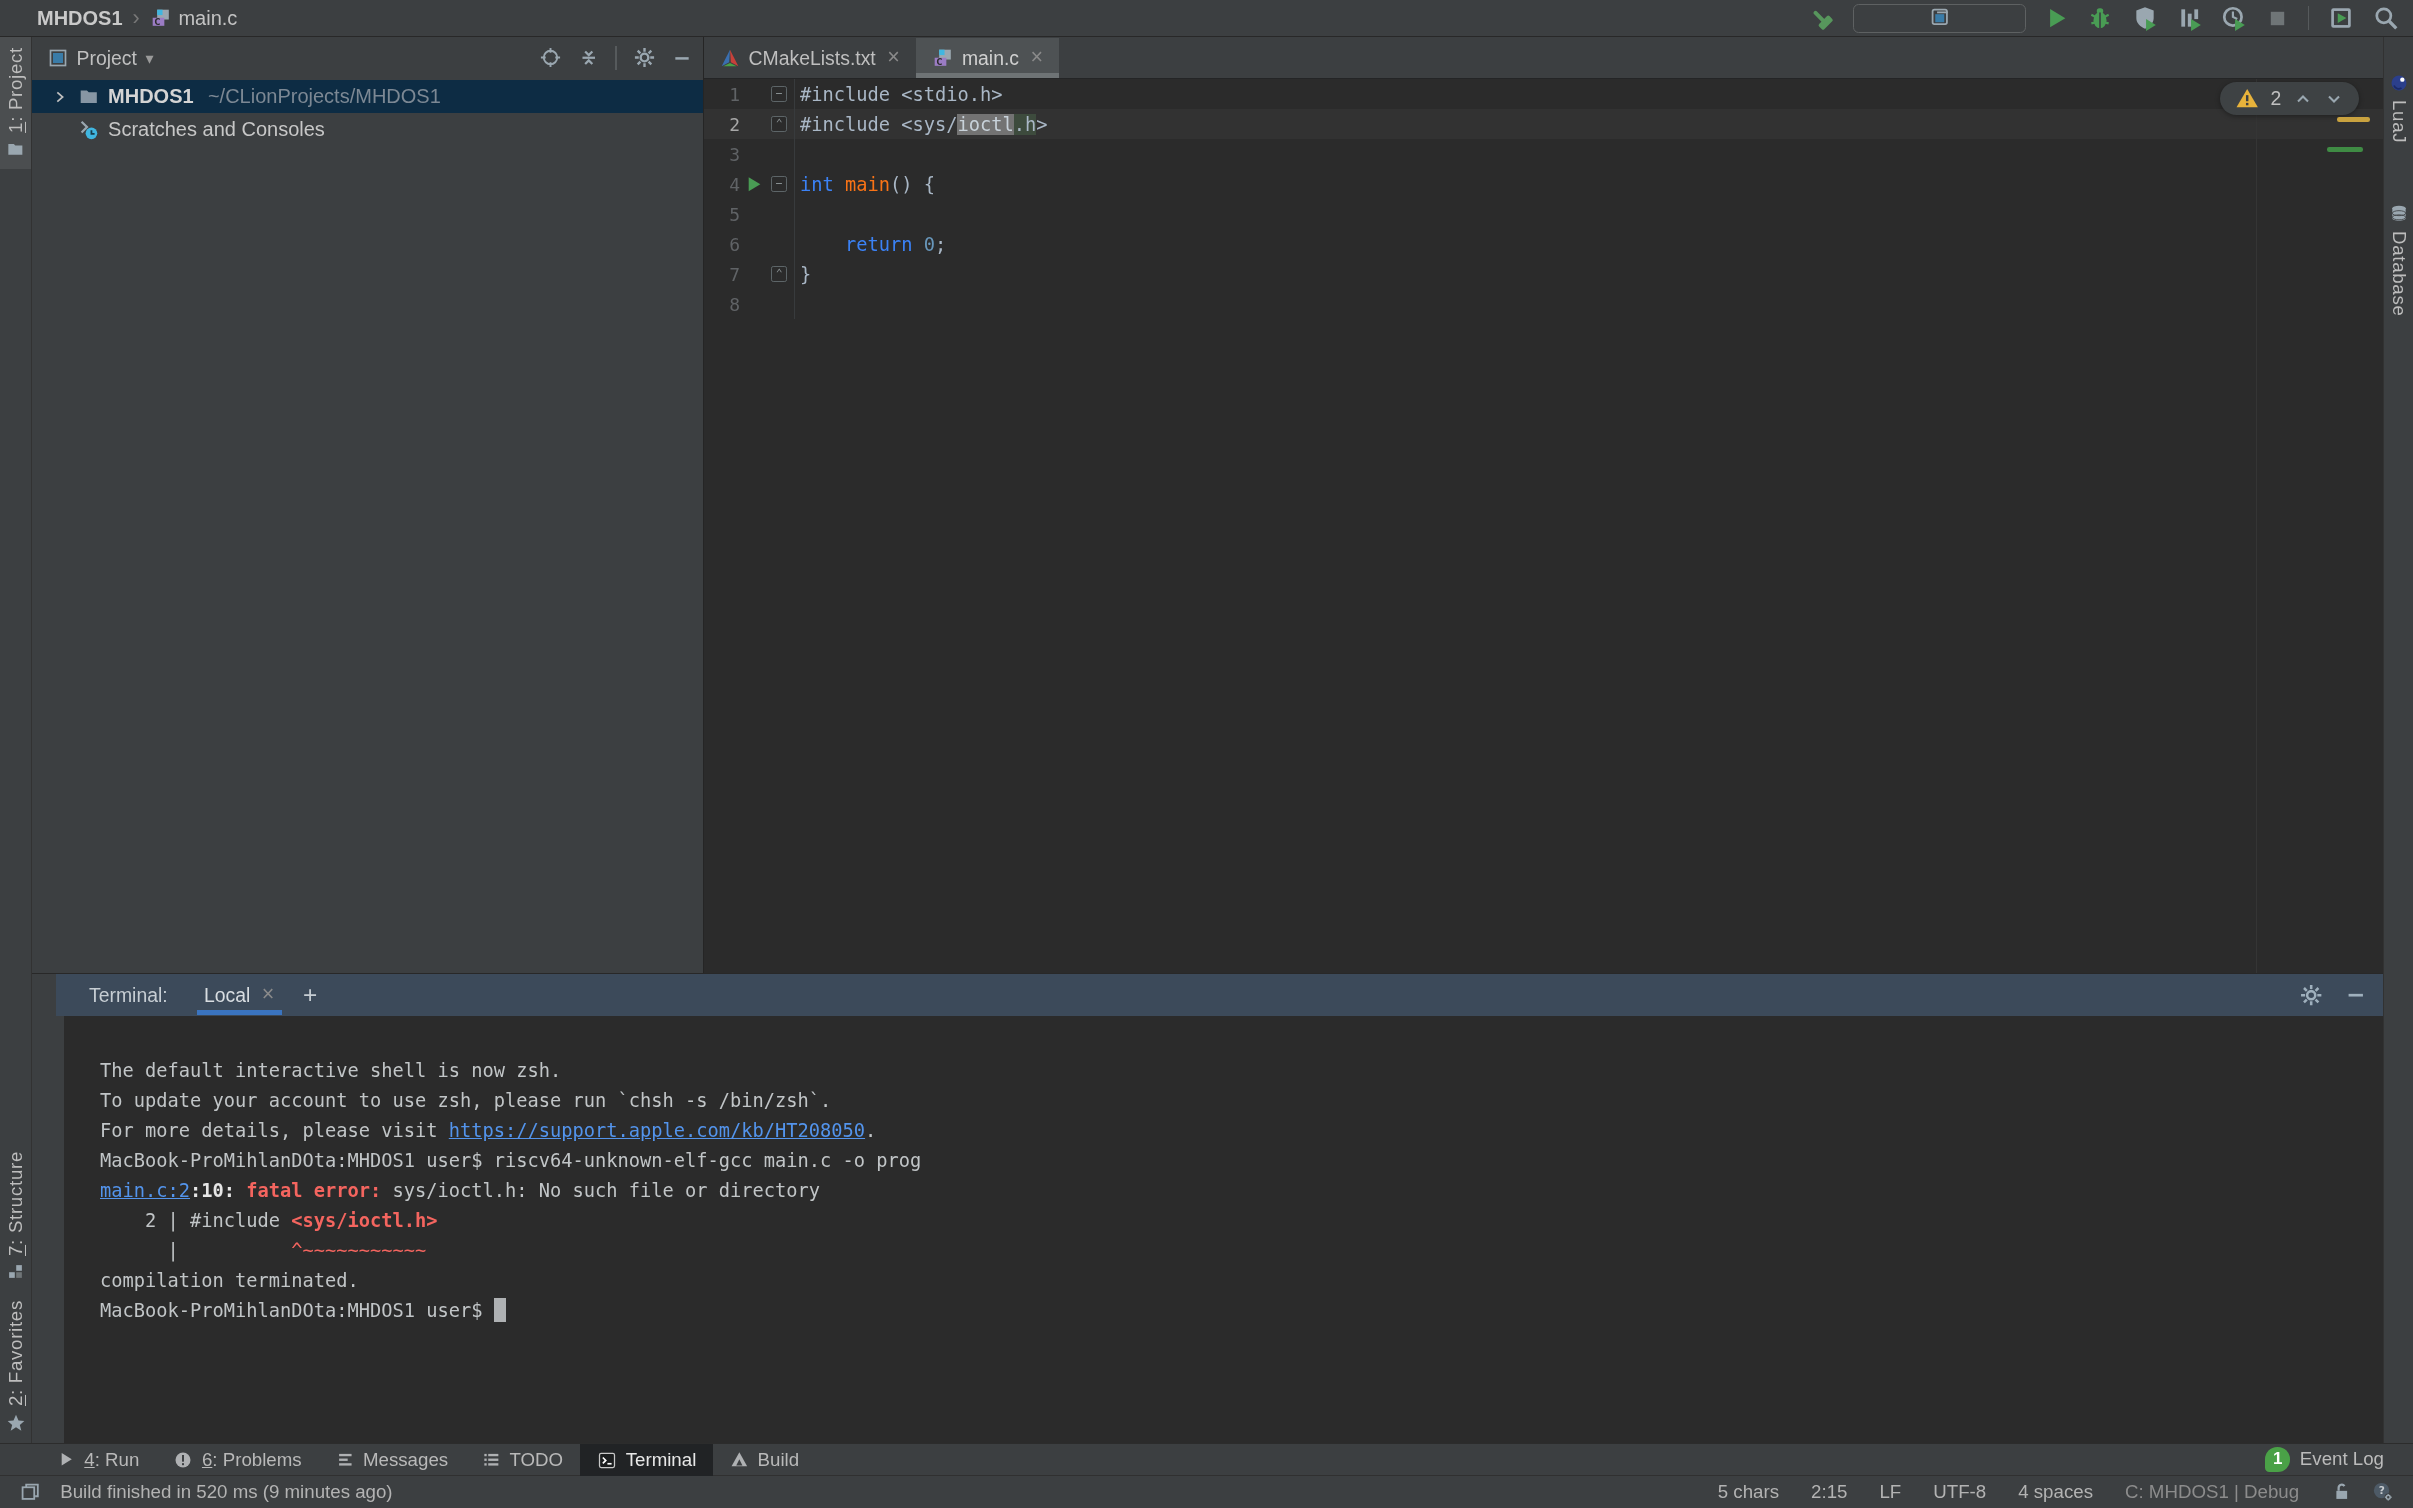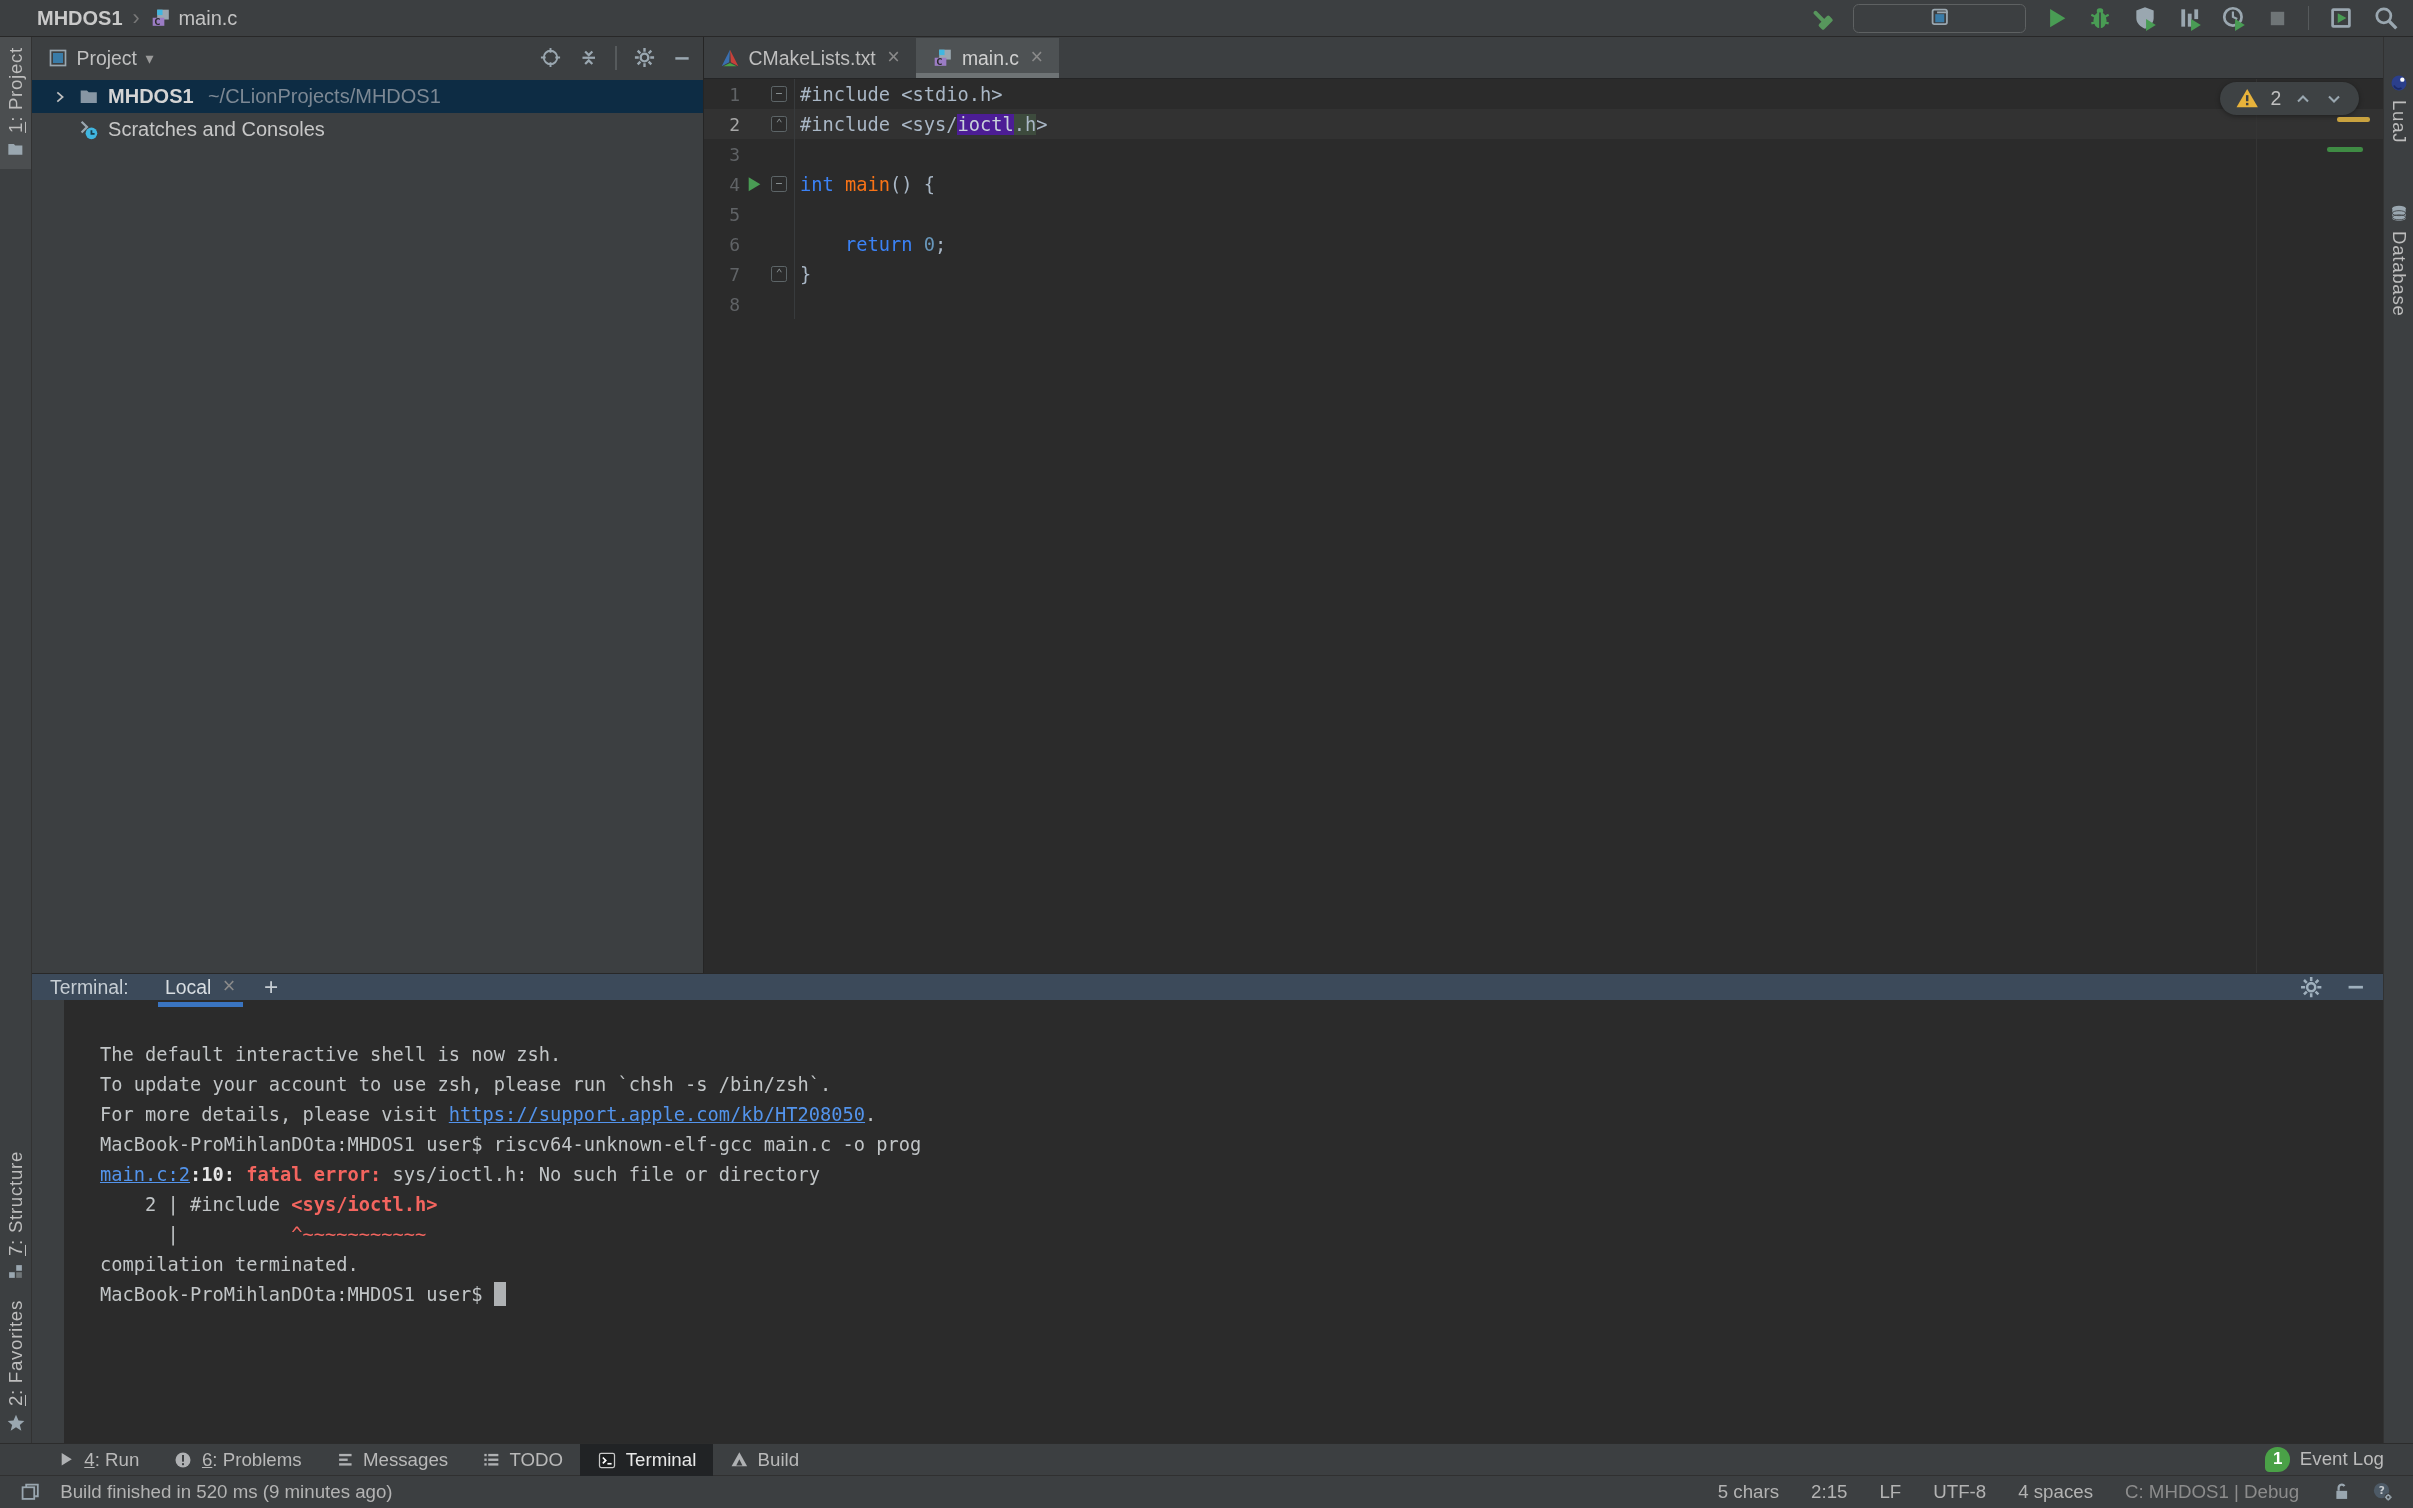--- a/index.html
+++ b/index.html
@@ -63,32 +63,32 @@
   .lnum{ width:36px; text-align:right; color:#606366; font-size:18px; flex:none; }
   .lnum.cur{ color:#a8a8a8; }
   .lrun{ width:27px; display:flex; justify-content:center; flex:none; }
   .lfold{ width:24.4px; display:flex; justify-content:center; flex:none; }
   .lcodepad{ width:5.7px; flex:none; border-left:1.4px solid #383b3d; height:100%; margin-left:2.9px; }
   .lcode{ white-space:pre; color:#a9b7c6; }
   .tok-p{ color:#a9b7c6; }
   .tok-kw{ color:#3b82f6; }
   .tok-fn{ color:#f97316; }
   .tok-num{ color:#6897bb; }
-  .tok-sel{ color:#c8d2da; background:#4c1d95; }
+  .tok-sel{ color:#c8d2da; background:#737373; }
   .tok-occ{ color:#a9b7c6; background:#3d4b3d; }
   .foldbox{ width:16px; height:16px; border:1.4px solid #5d6568; border-radius:2.2px; display:flex; align-items:center; justify-content:center; color:#8c9496; font-size:11.5px; line-height:1; background:#2b2b2b; }
   .inspection{ position:absolute; top:45px; right:24.4px; height:33px; background:#3e4244; border-radius:16.5px;
                display:flex; align-items:center; gap:11.5px; padding:0 14.4px; font-size:19.4px; color:#c0c0c0; box-shadow:0 1.4px 5.7px rgba(0,0,0,.35); }
   .stripe-mark{ position:absolute; height:5px; border-radius:2.2px; }
   .stripe-yellow{ right:13px; width:33px; top:80px; background:#c9a23f; }
   .stripe-green{ right:20px; width:36px; top:110px; background:#3f8b44; }
 
   
   .terminal-panel{ height:470px; display:flex; flex-direction:column; border-top:1.4px solid #282828; }
-  .term-header{ height:26px; background:#3c4a5a; display:flex; align-items:center; padding:0 17px 0 18px; }
+  .term-header{ height:42px; background:#3c4a5a; display:flex; align-items:center; padding:0 17px 0 33px;margin-left:24px; }
   .term-title{ font-size:19.4px; color:#c6cdd3; margin-right:32px; }
   .term-tab{ position:relative; height:39px; display:flex; align-items:center; gap:8.6px; padding:0 4.3px; font-size:19.4px; color:#d8dde1; }
   .term-tab::after{ content:""; position:absolute; left:-2.9px; right:-2.9px; bottom:0; height:4.3px; background:#3a74c0; }
   .term-plus{ color:#c6cdd3; font-size:24.4px; margin-left:24.4px; }
   .term-actions{ margin-left:auto; display:flex; align-items:center; gap:21.5px; }
   .term-body{ flex:1; background:#2b2b2b; padding:39px 0 0 36px;margin-left:32px; }
   .tline{ height:30px; display:flex; align-items:center; font-family:"DejaVu Sans Mono", monospace; font-size:18.7px; white-space:pre; }
   .tt-p{ color:#c1c5c7; }
   .tt-link{ color:#5394ec; text-decoration:underline; }
   .tt-b{ color:#e6e6e6; font-weight:bold; }

